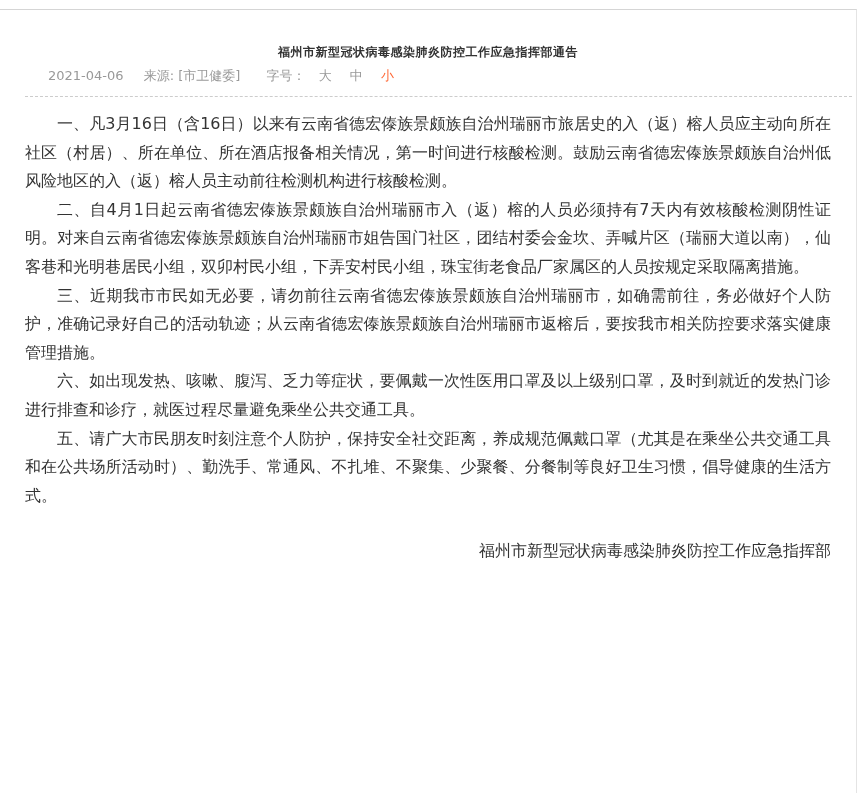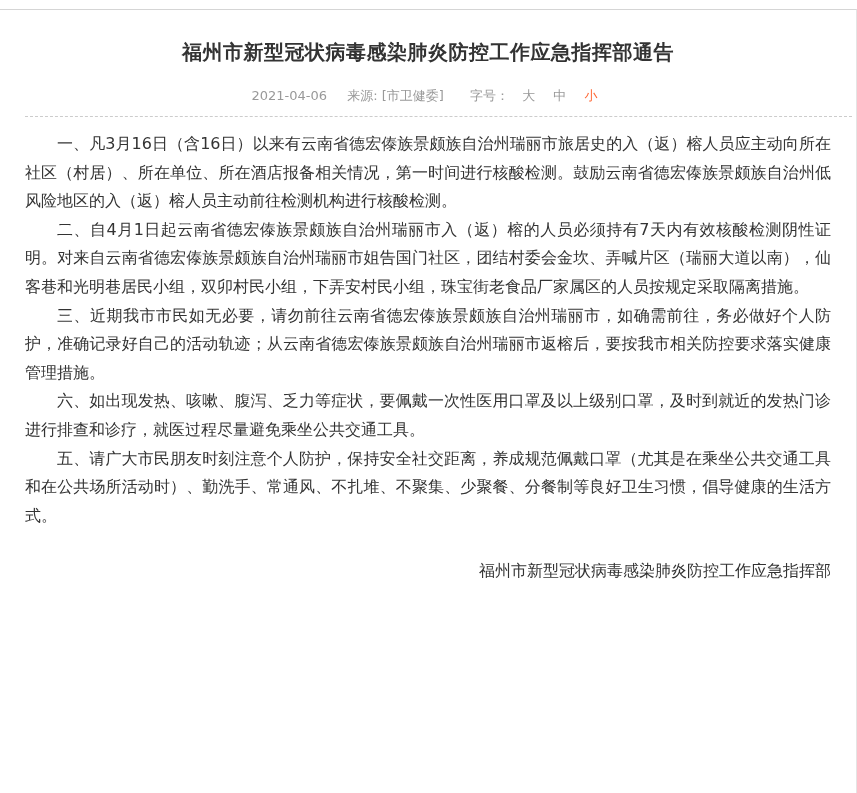--- a/index.html
+++ b/index.html
@@ -16,32 +16,31 @@
     margin-top: 9px;
     min-height: 784px;
     border-top: 1px solid #d5d5d5;
     border-right: 1px solid #e4e4e4;
     padding-bottom: 12px;
     background: #ffffff;
   }
   .article-title {
     margin: 27px 40px 0 40px;
     text-align: center;
-    font-size: 20px;
+    font-size: 12px;
     font-weight: bold;
     color: #333333;
     letter-spacing: 0.5px;
     line-height: 30px;
     font-family: Liberation Serif, serif;
   }
   .meta-line {
-    margin-top: 20px;
-    text-align: center;
     font-size: 13px;
     color: #999999;
+    padding-left: 48px;
   }
   .meta-line .meta-date { margin-right: 16px; }
   .meta-line .meta-source { margin-right: 22px; }
   .meta-line .size-label { margin-right: 2px; }
   .meta-line .size-option {
     color: #999999;
     margin: 0 7px;
     cursor: pointer;
     text-decoration: none;
   }

